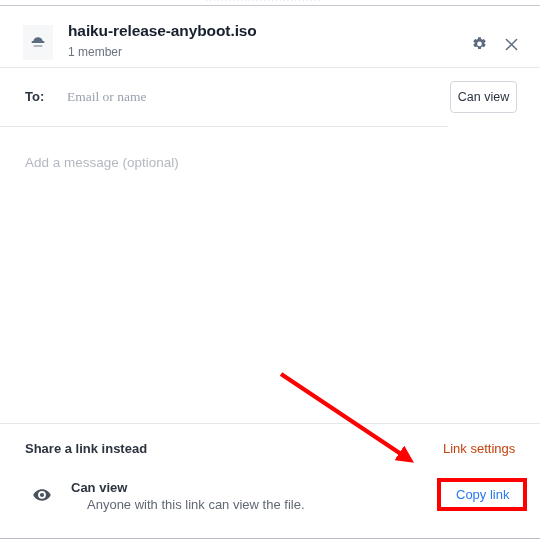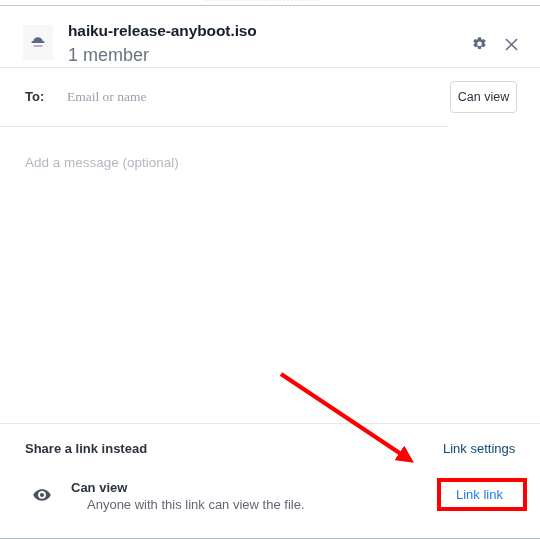--- a/index.html
+++ b/index.html
@@ -82,21 +82,21 @@
     font-size: 15.5px;
     font-weight: bold;
     color: #17212e;
     letter-spacing: -0.1px;
     white-space: nowrap;
   }
   .subtitle {
     position: absolute;
     left: 68px;
     top: 38px;
-    font-size: 18px;
+    font-size: 12px;
     color: #6b7380;
     white-space: nowrap;
   }
   .hdr-btn {
     position: absolute;
     top: 26px;
     width: 22px;
     height: 22px;
     display: flex;
     align-items: center;
@@ -205,21 +205,21 @@
     top: 17px;
     font-size: 13px;
     font-weight: bold;
     color: #2c3440;
   }
   .link-settings {
     position: absolute;
     left: 443px;
     top: 17px;
     font-size: 13px;
-    color: #0c4a6e;
+    color: #c2410c;
     text-decoration: none;
     cursor: pointer;
     white-space: nowrap;
   }
   .eye-icon {
     position: absolute;
     left: 31px;
     top: 484px;
     width: 22px;
     height: 22px;
@@ -327,21 +327,21 @@
   </div>
 
   <div class="eye-icon">
     <svg width="20" height="20" viewBox="0 0 22 22" aria-hidden="true">
       <path fill="#4a525e" d="M11 4.8C6.6 4.8 2.9 7.6 1.4 11c1.5 3.4 5.2 6.2 9.6 6.2s8.1-2.8 9.6-6.2C19.1 7.6 15.4 4.8 11 4.8zm0 10.3A4.3 4.3 0 1 1 11 6.5a4.3 4.3 0 0 1 0 8.6z"></path>
       <circle cx="11" cy="11" r="2.3" fill="#4a525e"></circle>
     </svg>
   </div>
   <div class="perm-name">Can view</div>
   <div class="perm-desc">Anyone with this link can view the file.</div>
-  <a class="copy-link">Link link</a>
+  <a class="copy-link">Copy link</a>
 
   <svg id="annotation-layer" width="540" height="539" viewBox="0 0 540 539">
     <defs>
       <marker id="arrowhead" markerWidth="4.2" markerHeight="4.2" refX="2.2" refY="2.1" orient="auto">
         <path d="M0,0 L4.2,2.1 L0,4.2 Z" fill="#fe0000"></path>
       </marker>
     </defs>
     <line x1="281" y1="374" x2="407" y2="458" stroke="#fe0000" stroke-width="4.2" marker-end="url(#arrowhead)"></line>
   </svg>
 

